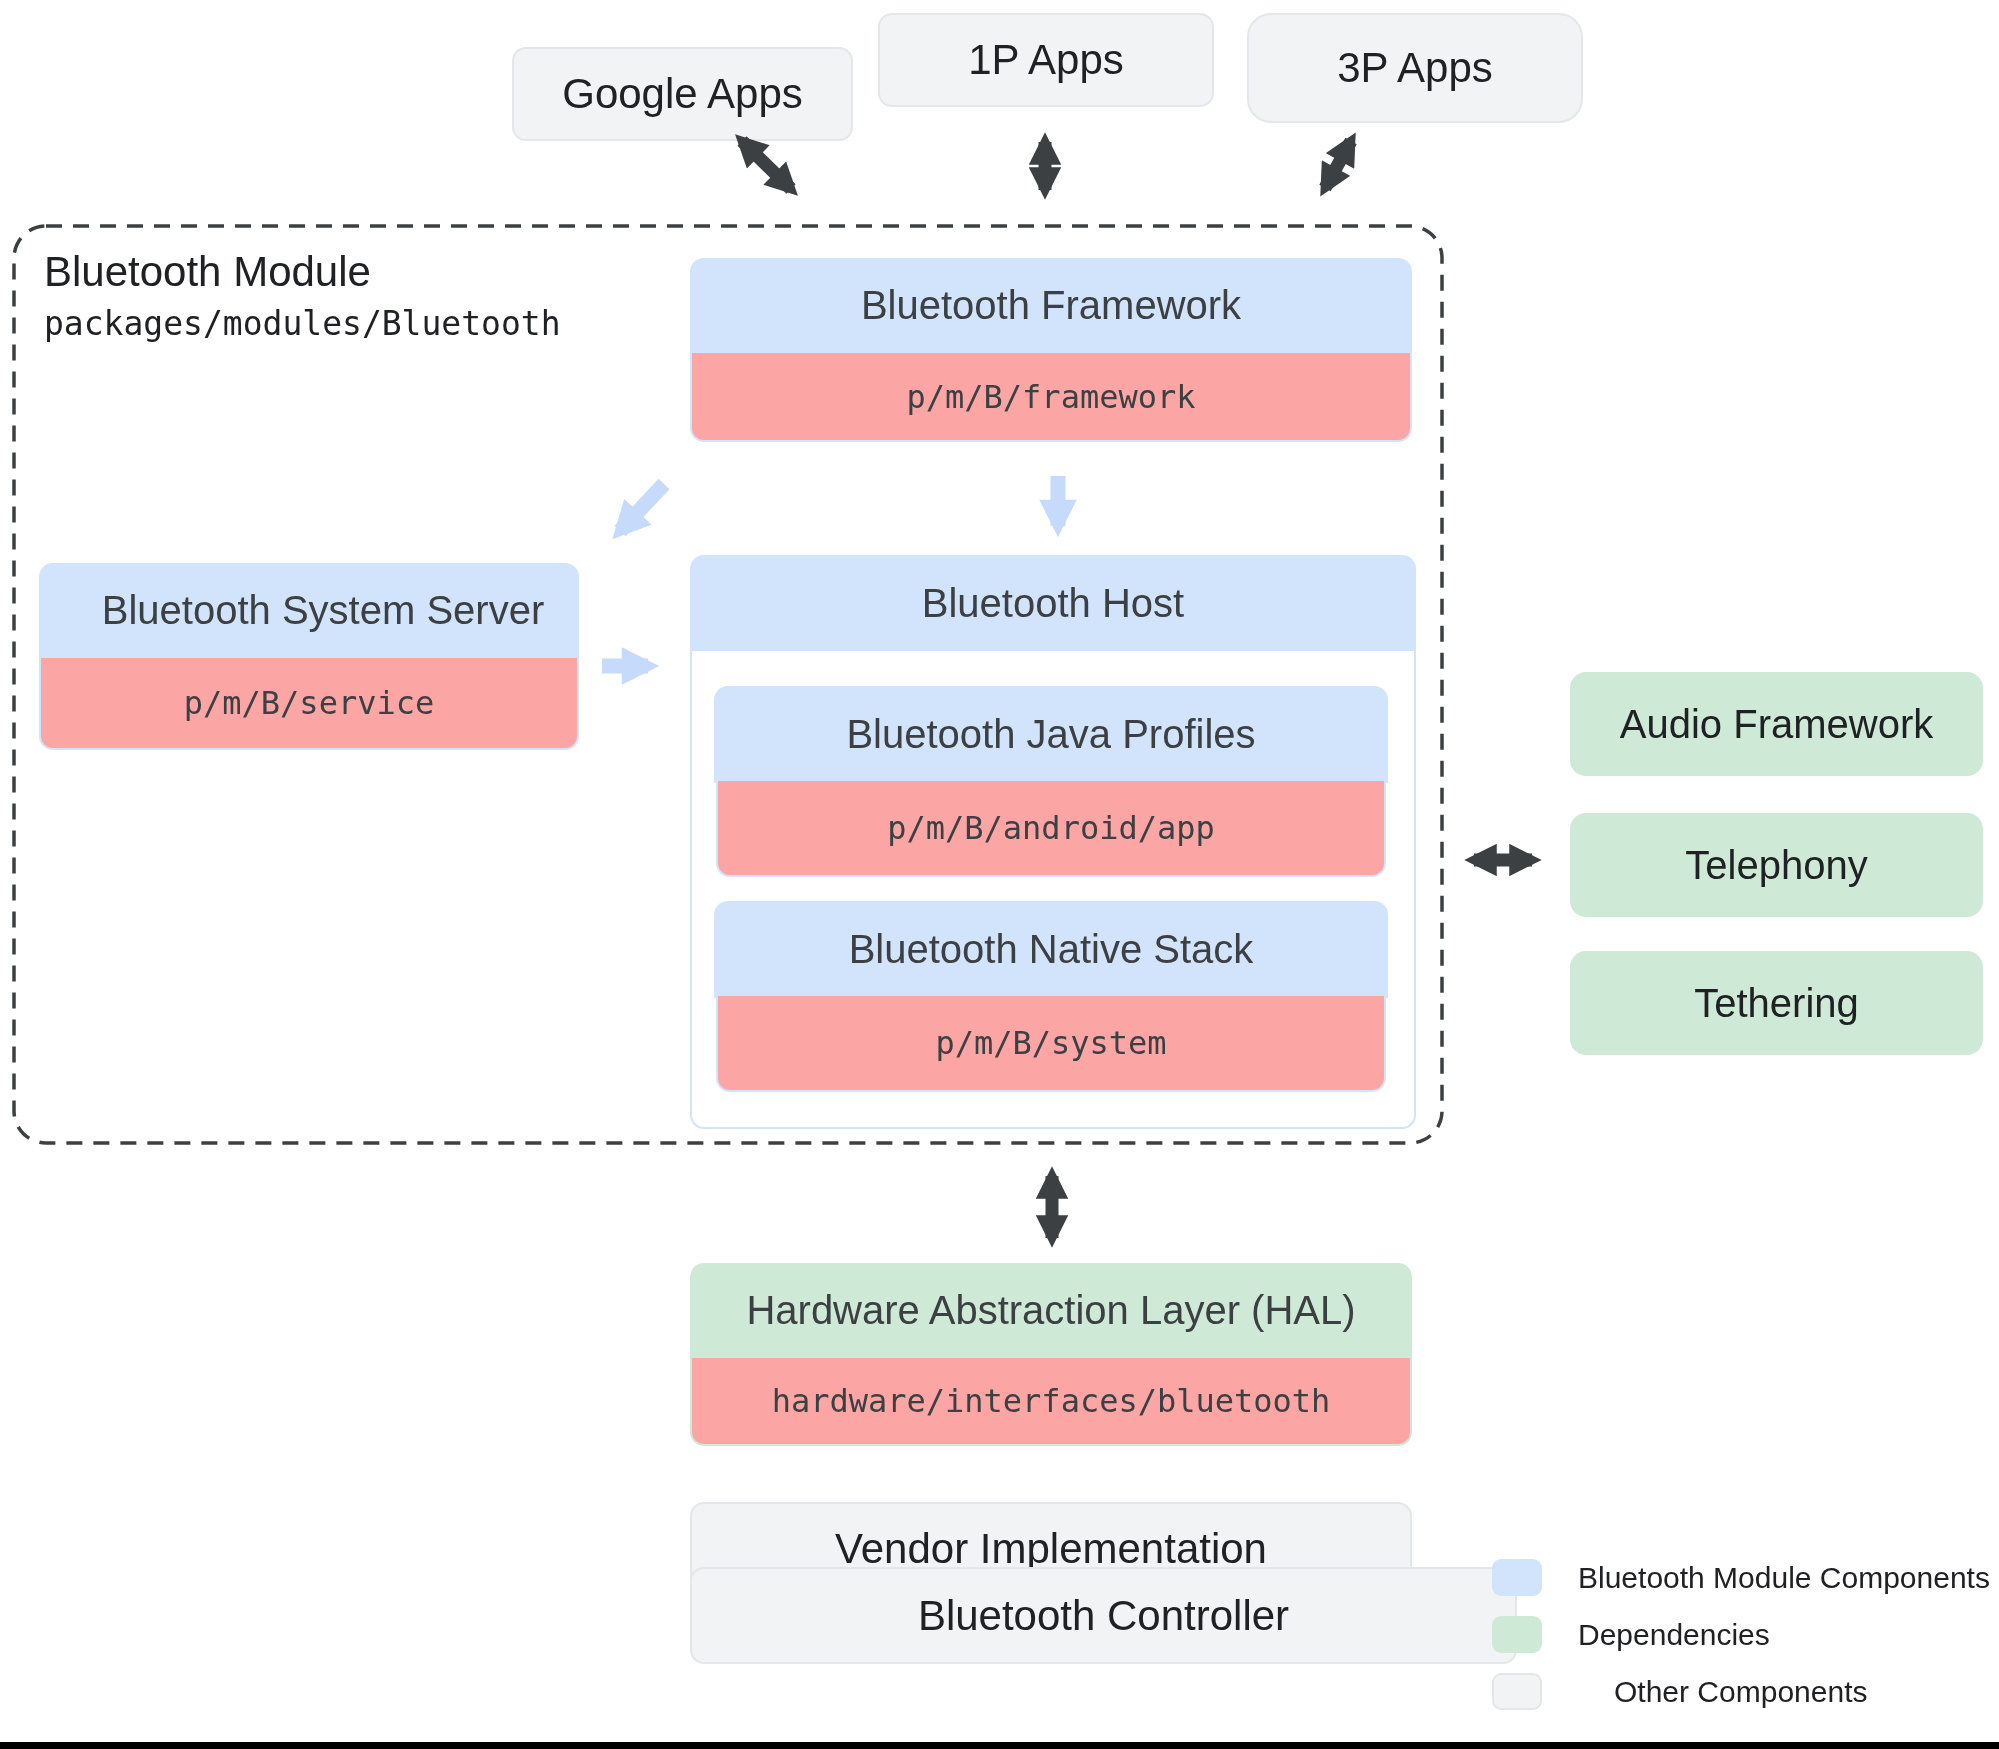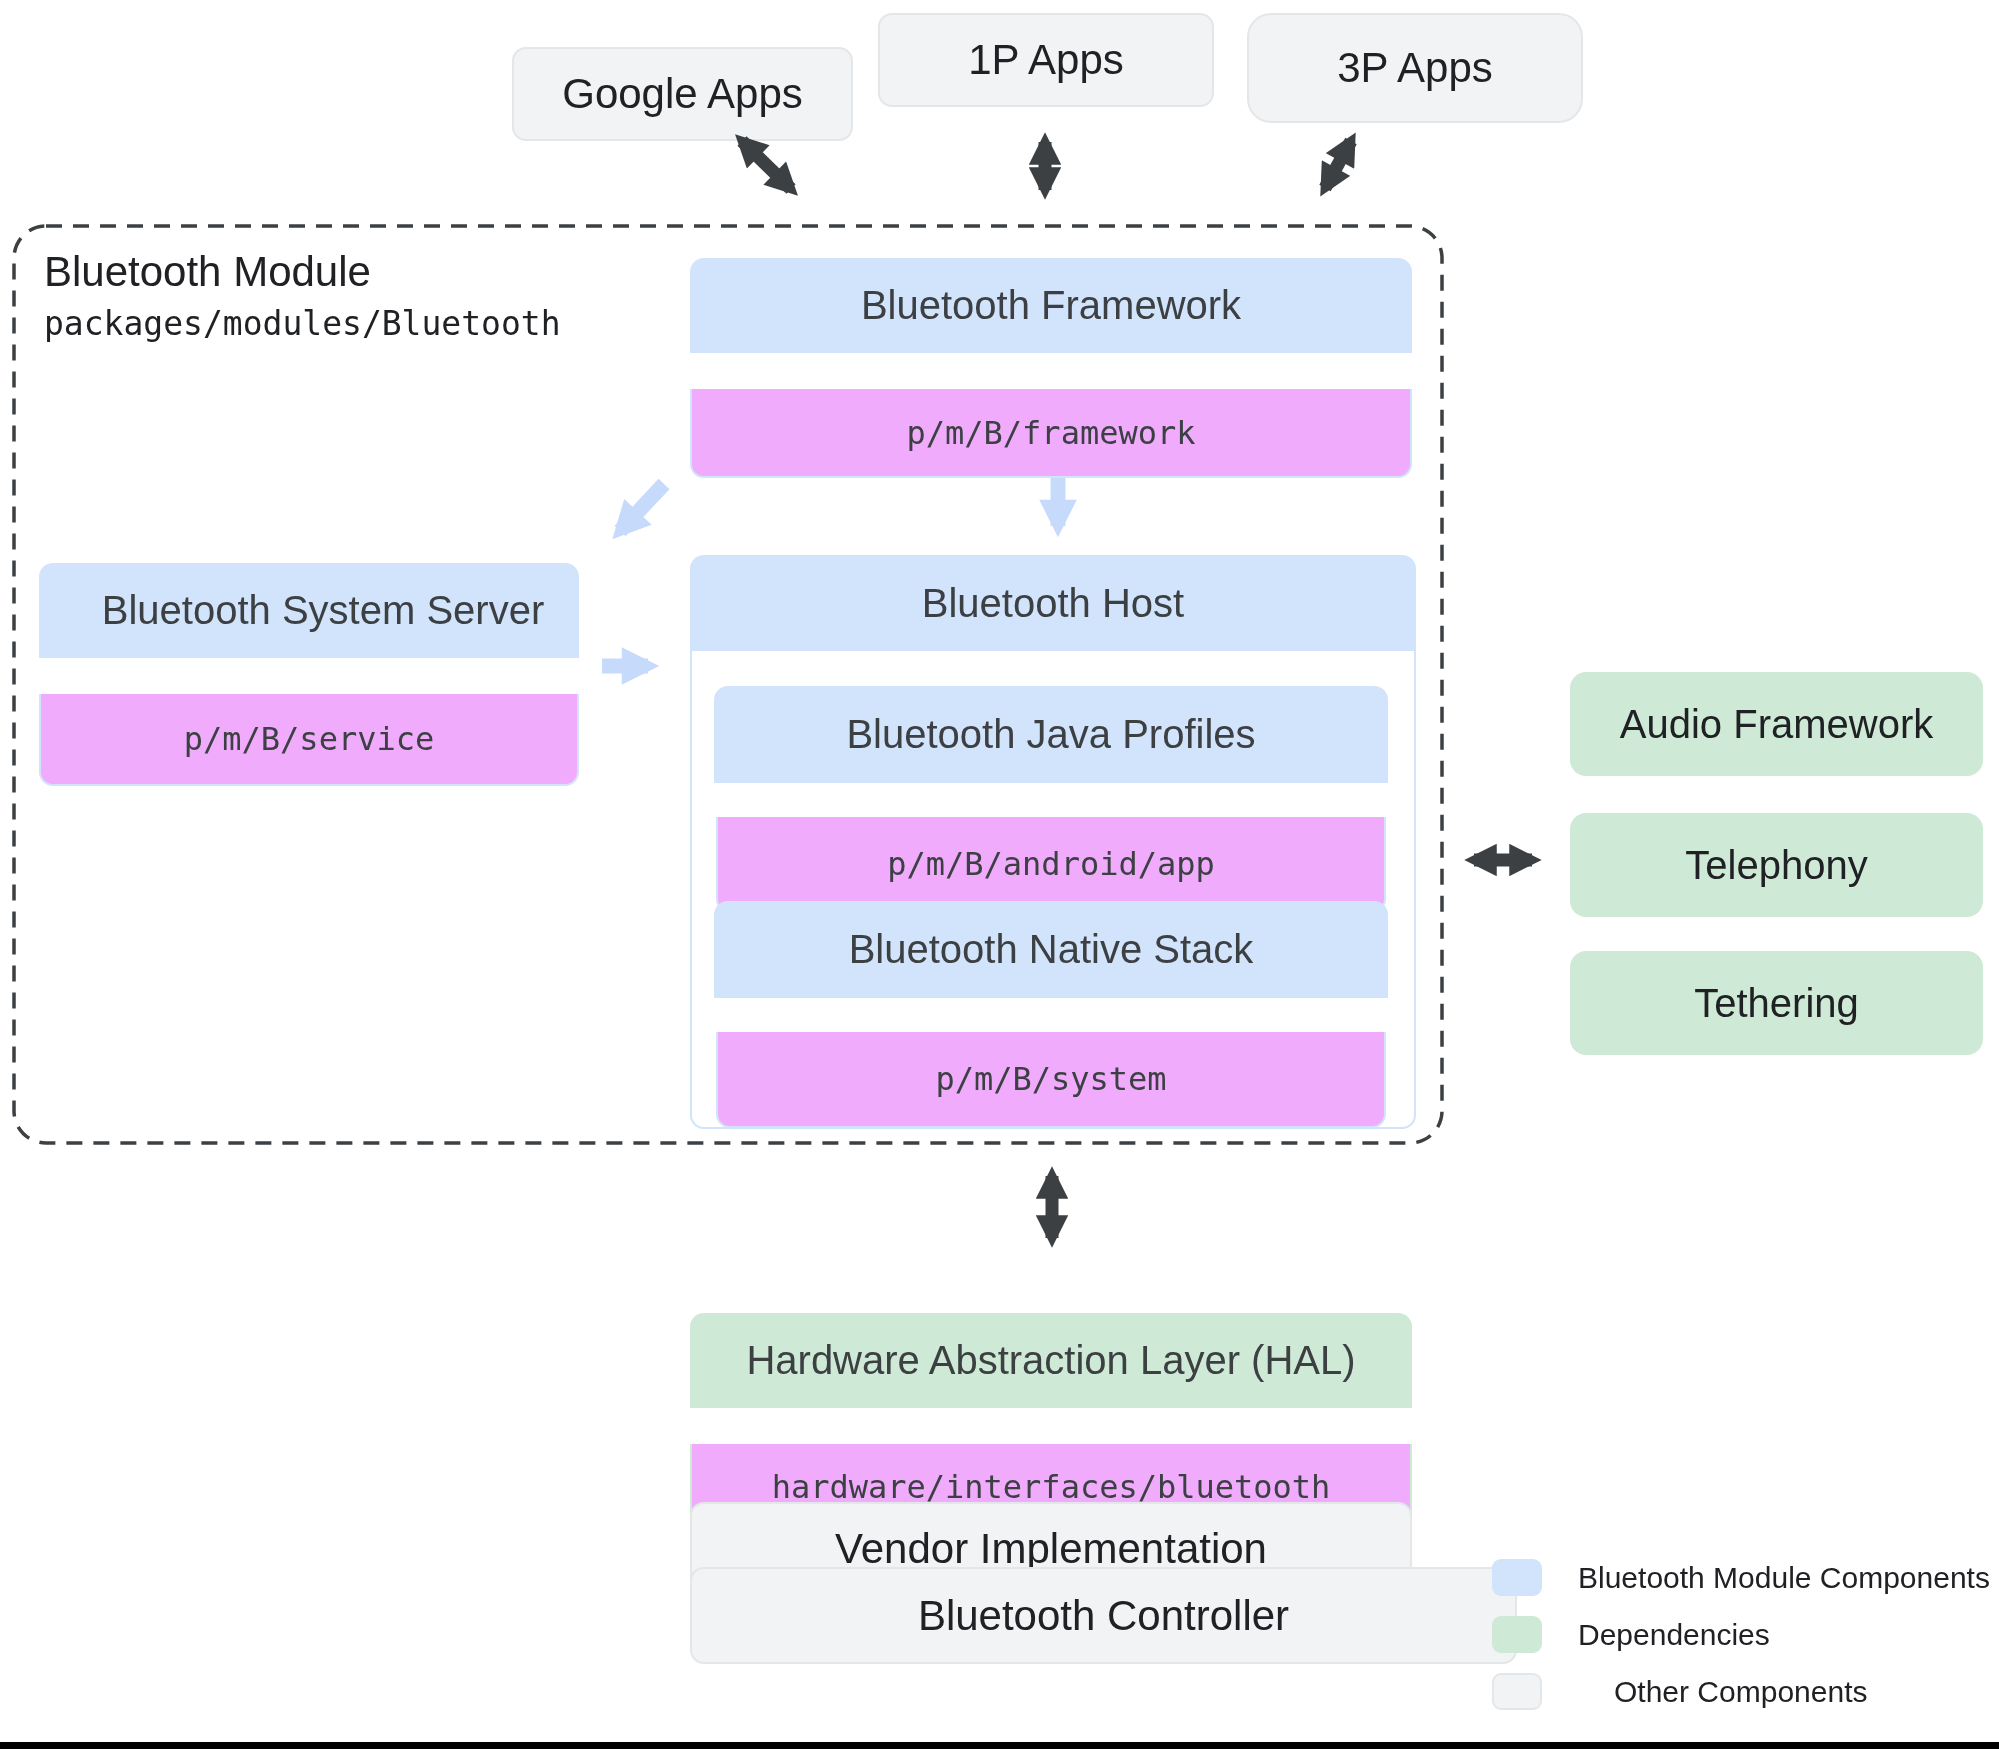--- a/index.html
+++ b/index.html
@@ -25,21 +25,21 @@
   .split{ position:absolute; box-sizing:border-box; }
   .hdr{
     display:flex; align-items:center; justify-content:center;
     border-radius:14px 14px 0 0; box-sizing:border-box;
     font-size:40px; color:var(--dark);
   }
   .hdr.blue{ background:var(--blue); }
   .hdr.green{ background:var(--green); }
   .bdy{
     display:flex; align-items:center; justify-content:center;
-    background:#f0abfc; border-radius:0 0 14px 14px; box-sizing:border-box;margin-top:36px;
+    background:#fca5a5; border-radius:0 0 14px 14px; box-sizing:border-box;
   }
   .bdy.blue-b{ border:2px solid var(--blue); border-top:none; }
   .bdy.green-b{ border:2px solid var(--green); border-top:none; }
   .mono{
     font-family:"DejaVu Sans Mono", monospace;
     font-size:32px; color:var(--mono-text);
   }
   
   #host-box{ background:#fff; border:2px solid var(--blue); border-top:none; border-radius:14px; }
   #host-box .hdr{ margin:-2px; width:calc(100% + 4px); }
@@ -141,21 +141,21 @@
   <div class="plain-box greenfill" style="left:1570px;top:672px;width:413px;height:104px;">
     <span class="lbl">Audio Framework</span>
   </div>
   <div class="plain-box greenfill" style="left:1570px;top:813px;width:413px;height:104px;">
     <span class="lbl">Telephony</span>
   </div>
   <div class="plain-box greenfill" style="left:1570px;top:951px;width:413px;height:104px;">
     <span class="lbl">Tethering</span>
   </div>
 
-  <div class="split" style="left:690px;top:1313px;width:722px;">
+  <div class="split" style="left:690px;top:1263px;width:722px;">
     <div class="hdr green" style="height:95px;">
       <span>Hardware Abstraction Layer (HAL)</span>
     </div>
     <div class="bdy green-b" style="height:88px;">
       <span class="mono">hardware/interfaces/bluetooth</span>
     </div>
   </div>
 
   <div class="plain-box gray" style="left:690px;top:1502px;width:722px;height:93px;">
     <span class="lbl">Vendor Implementation</span>

